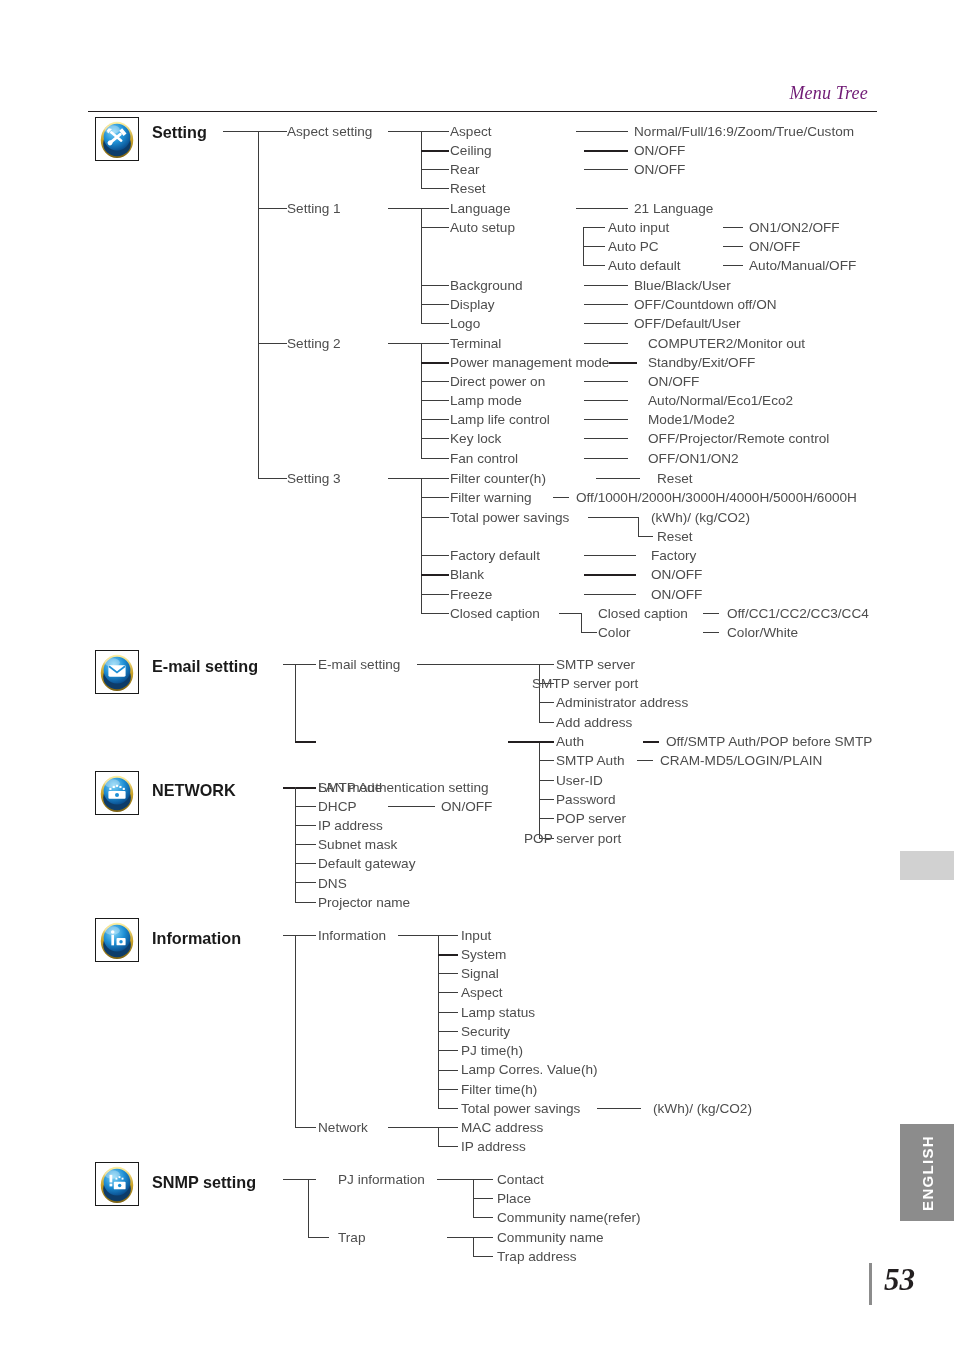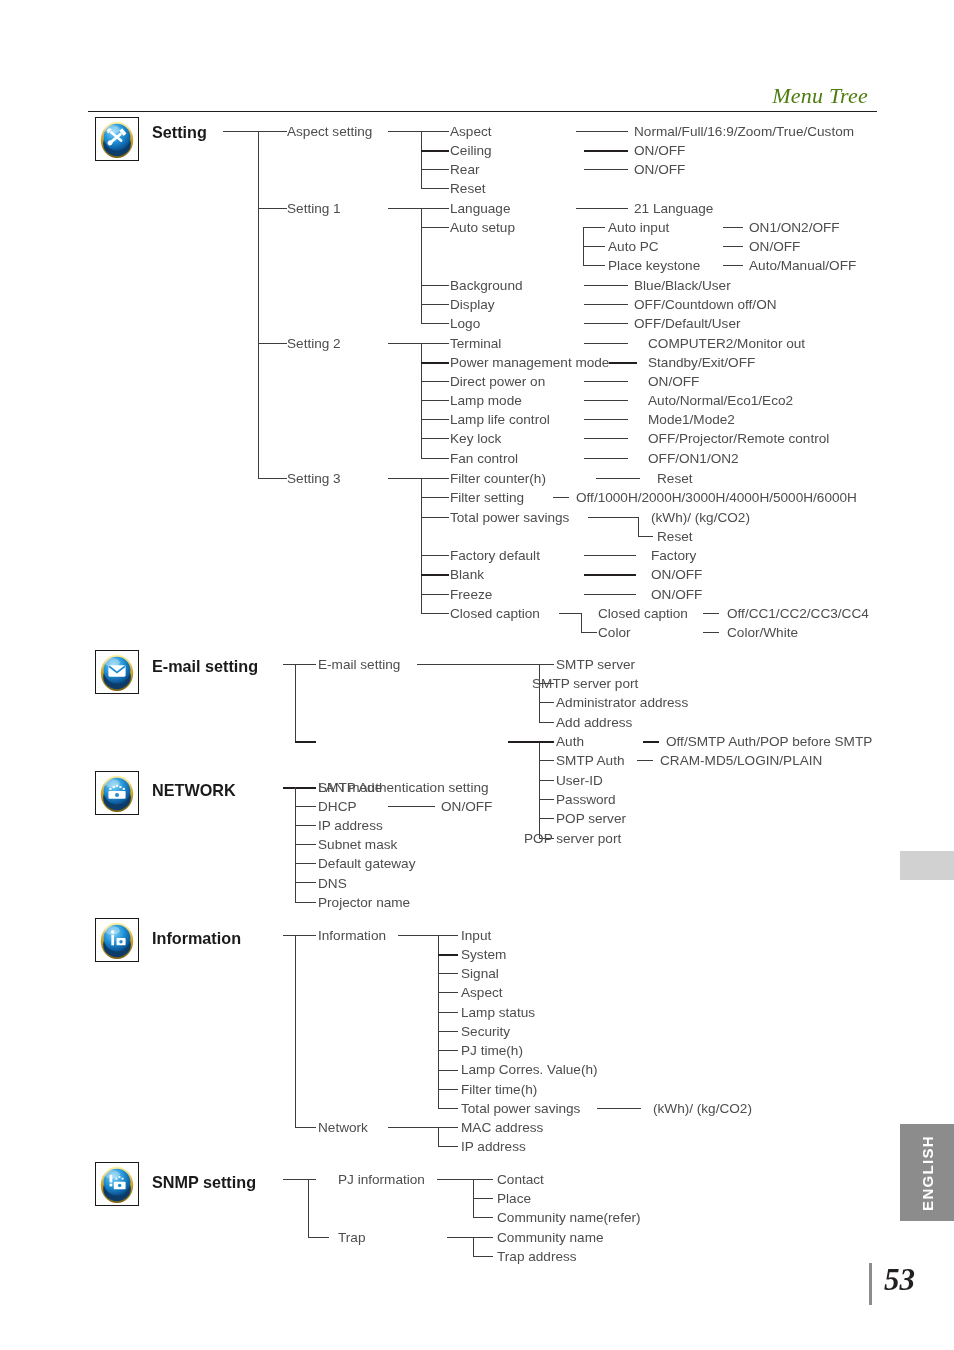--- a/index.html
+++ b/index.html
@@ -7,21 +7,21 @@
     width:954px;height:1350px;background:#ffffff;
     font-family:"Liberation Sans", sans-serif;
     -webkit-font-smoothing:antialiased;
   }
   #page{position:relative;width:954px;height:1350px;overflow:hidden;}
 
   
   .hdr-title{
     position:absolute;right:86px;top:83px;
     font-family:"Liberation Serif", serif;
-    font-style:italic;font-size:22px;color:#4d7c0f;
+    font-style:italic;font-size:18px;color:#701a75;
     letter-spacing:.2px;
   }
   .hdr-rule{
     position:absolute;left:88px;top:111px;width:789px;height:1px;
     background:#231f20;
   }
 
   
   .tab-blank{
     position:absolute;left:900px;top:851px;width:54px;height:29px;
@@ -169,21 +169,21 @@
   <div class="hline" style="left:576px;top:208px;width:52px;"></div>
   <div class="node" style="left:634px;top:202px;">21 Language</div>
 
   <div class="hline" style="left:583px;top:227px;width:22px;"></div>
   <div class="vline" style="left:583px;top:227px;height:39px;"></div>
   <div class="hline" style="left:583px;top:246px;width:22px;"></div>
   <div class="hline" style="left:583px;top:265px;width:22px;"></div>
 
   <div class="node" style="left:608px;top:221px;">Auto input</div>
   <div class="node" style="left:608px;top:240px;">Auto PC</div>
-  <div class="node" style="left:608px;top:259px;">Place keystone</div>
+  <div class="node" style="left:608px;top:259px;">Auto default</div>
 
   <div class="hline" style="left:723px;top:227px;width:20px;"></div>
   <div class="hline" style="left:723px;top:246px;width:20px;"></div>
   <div class="hline" style="left:723px;top:265px;width:20px;"></div>
 
   <div class="node" style="left:749px;top:221px;">ON1/ON2/OFF</div>
   <div class="node" style="left:749px;top:240px;">ON/OFF</div>
   <div class="node" style="left:749px;top:259px;">Auto/Manual/OFF</div>
 
   <div class="hline" style="left:584px;top:285px;width:44px;"></div>
@@ -231,21 +231,21 @@
   <div class="vline" style="left:421px;top:478px;height:136px;"></div>
   <div class="hline" style="left:421px;top:478px;width:28px;"></div>
   <div class="hline" style="left:421px;top:497px;width:28px;"></div>
   <div class="hline" style="left:421px;top:517px;width:28px;"></div>
   <div class="hline" style="left:421px;top:555px;width:28px;"></div>
   <div class="hline bold" style="left:421px;top:574px;width:28px;"></div>
   <div class="hline" style="left:421px;top:594px;width:28px;"></div>
   <div class="hline" style="left:421px;top:613px;width:28px;"></div>
 
   <div class="node" style="left:450px;top:472px;">Filter counter(h)</div>
-  <div class="node" style="left:450px;top:491px;">Filter setting</div>
+  <div class="node" style="left:450px;top:491px;">Filter warning</div>
   <div class="node" style="left:450px;top:511px;">Total power savings</div>
   <div class="node" style="left:450px;top:549px;">Factory default</div>
   <div class="node" style="left:450px;top:568px;">Blank</div>
   <div class="node" style="left:450px;top:588px;">Freeze</div>
   <div class="node" style="left:450px;top:607px;">Closed caption</div>
 
   <div class="hline" style="left:596px;top:478px;width:44px;"></div>
   <div class="node" style="left:657px;top:472px;">Reset</div>
 
   <div class="hline" style="left:553px;top:497px;width:16px;"></div>

